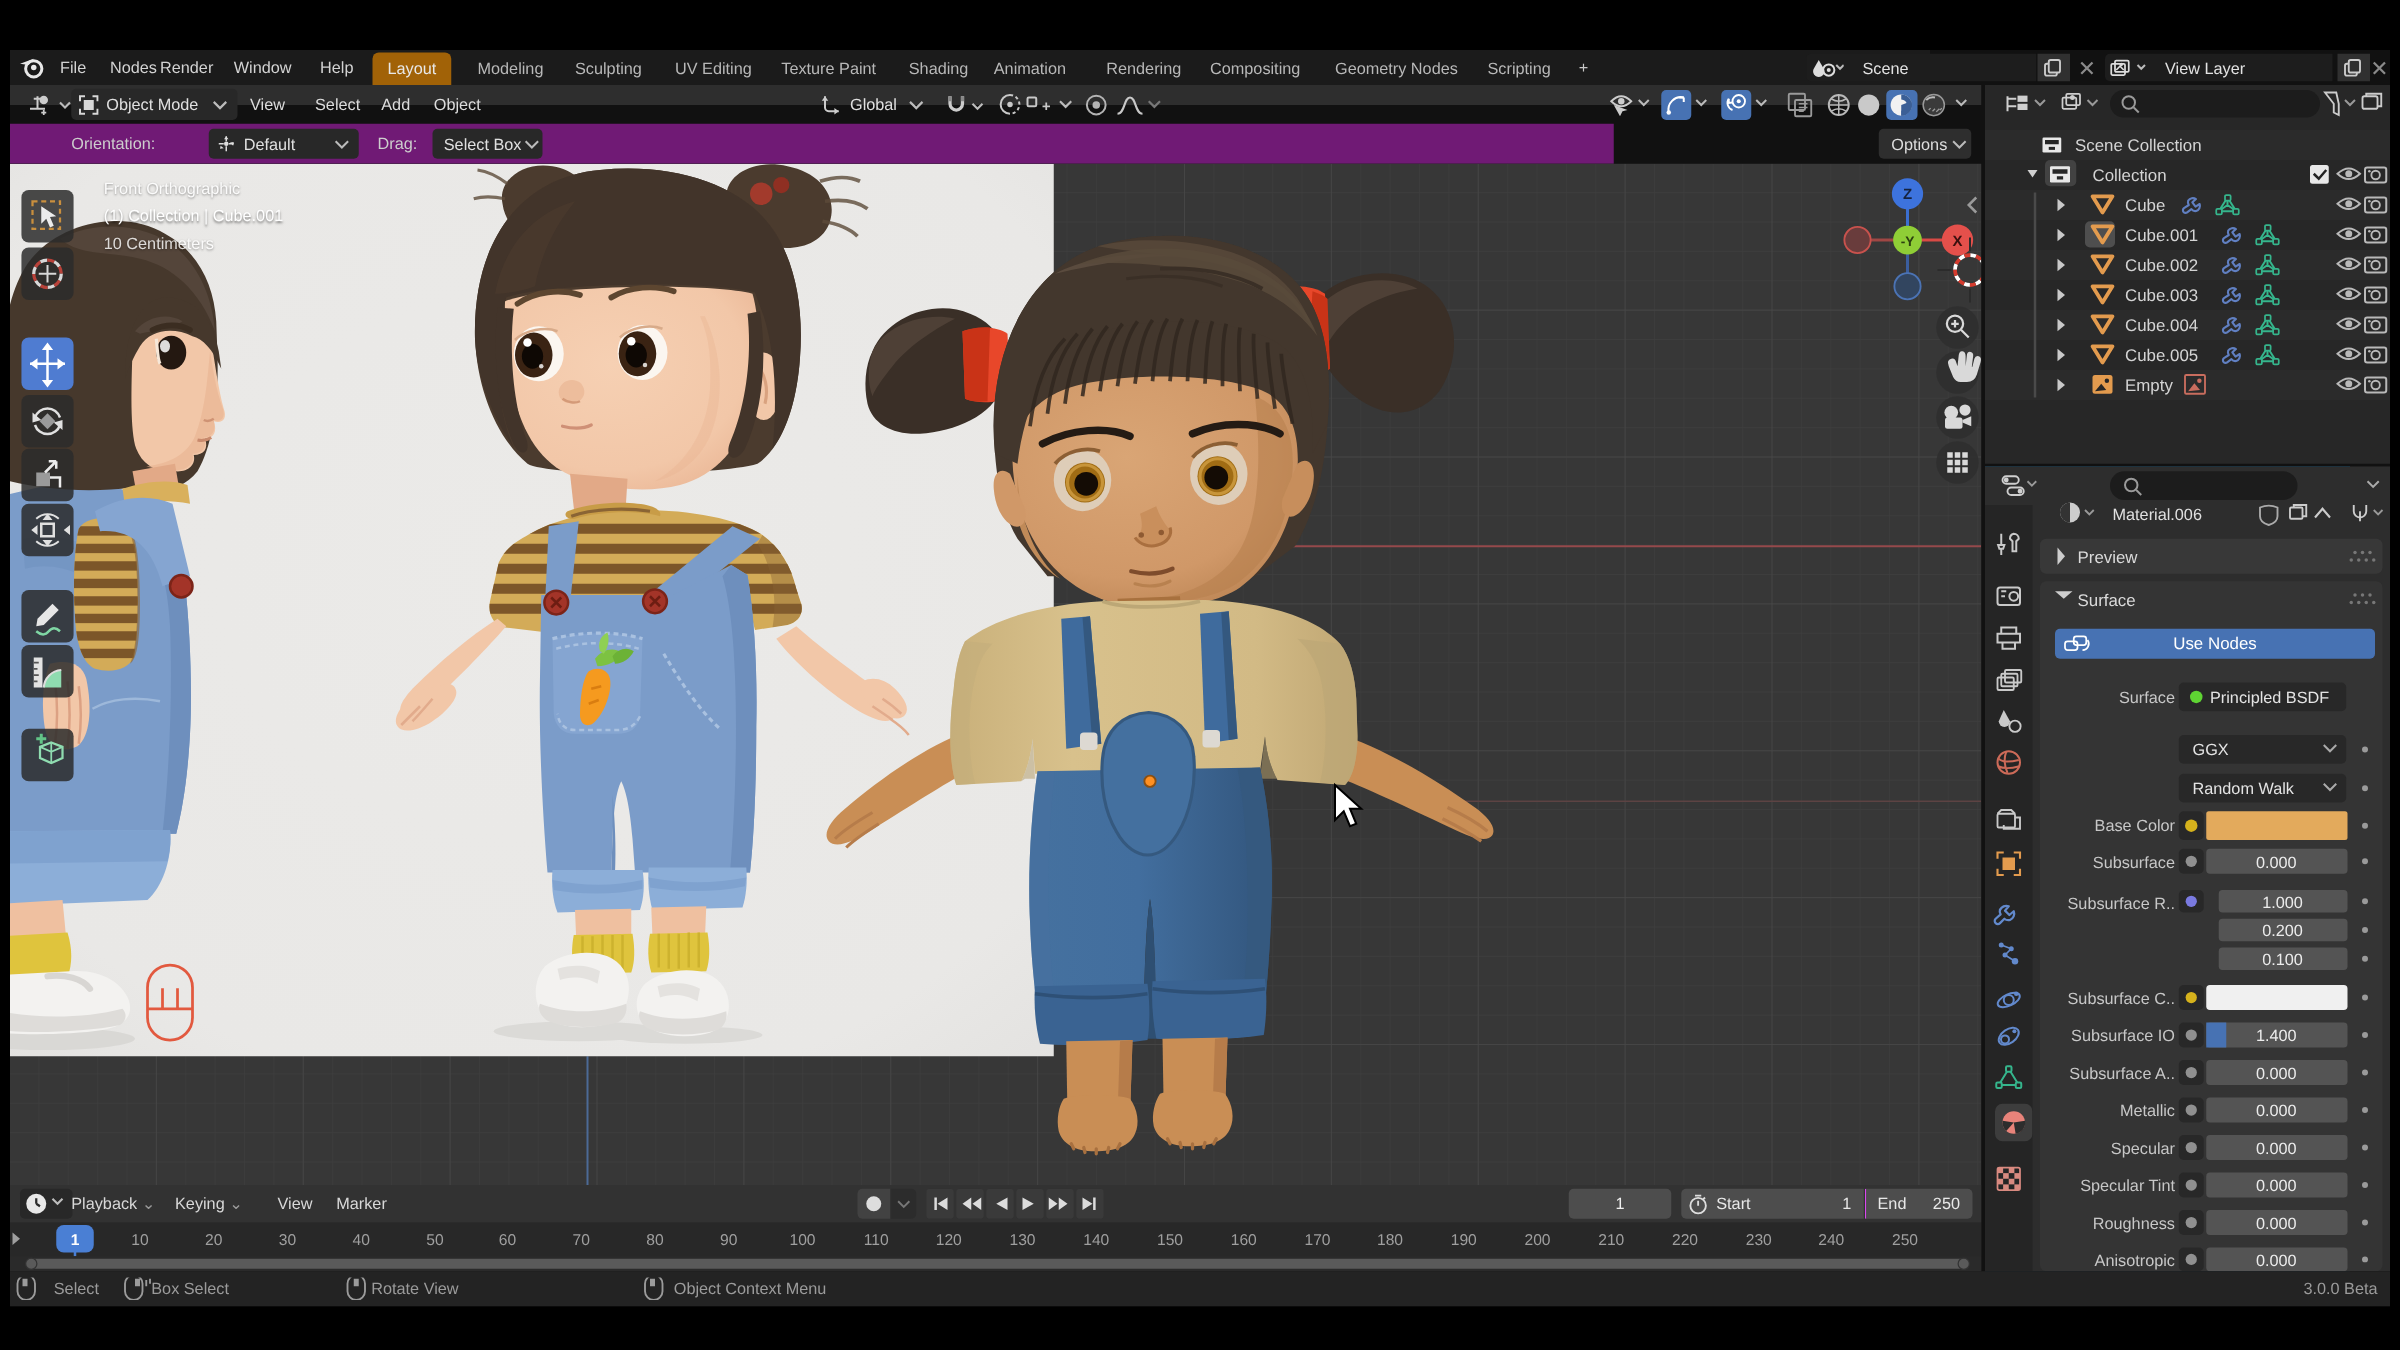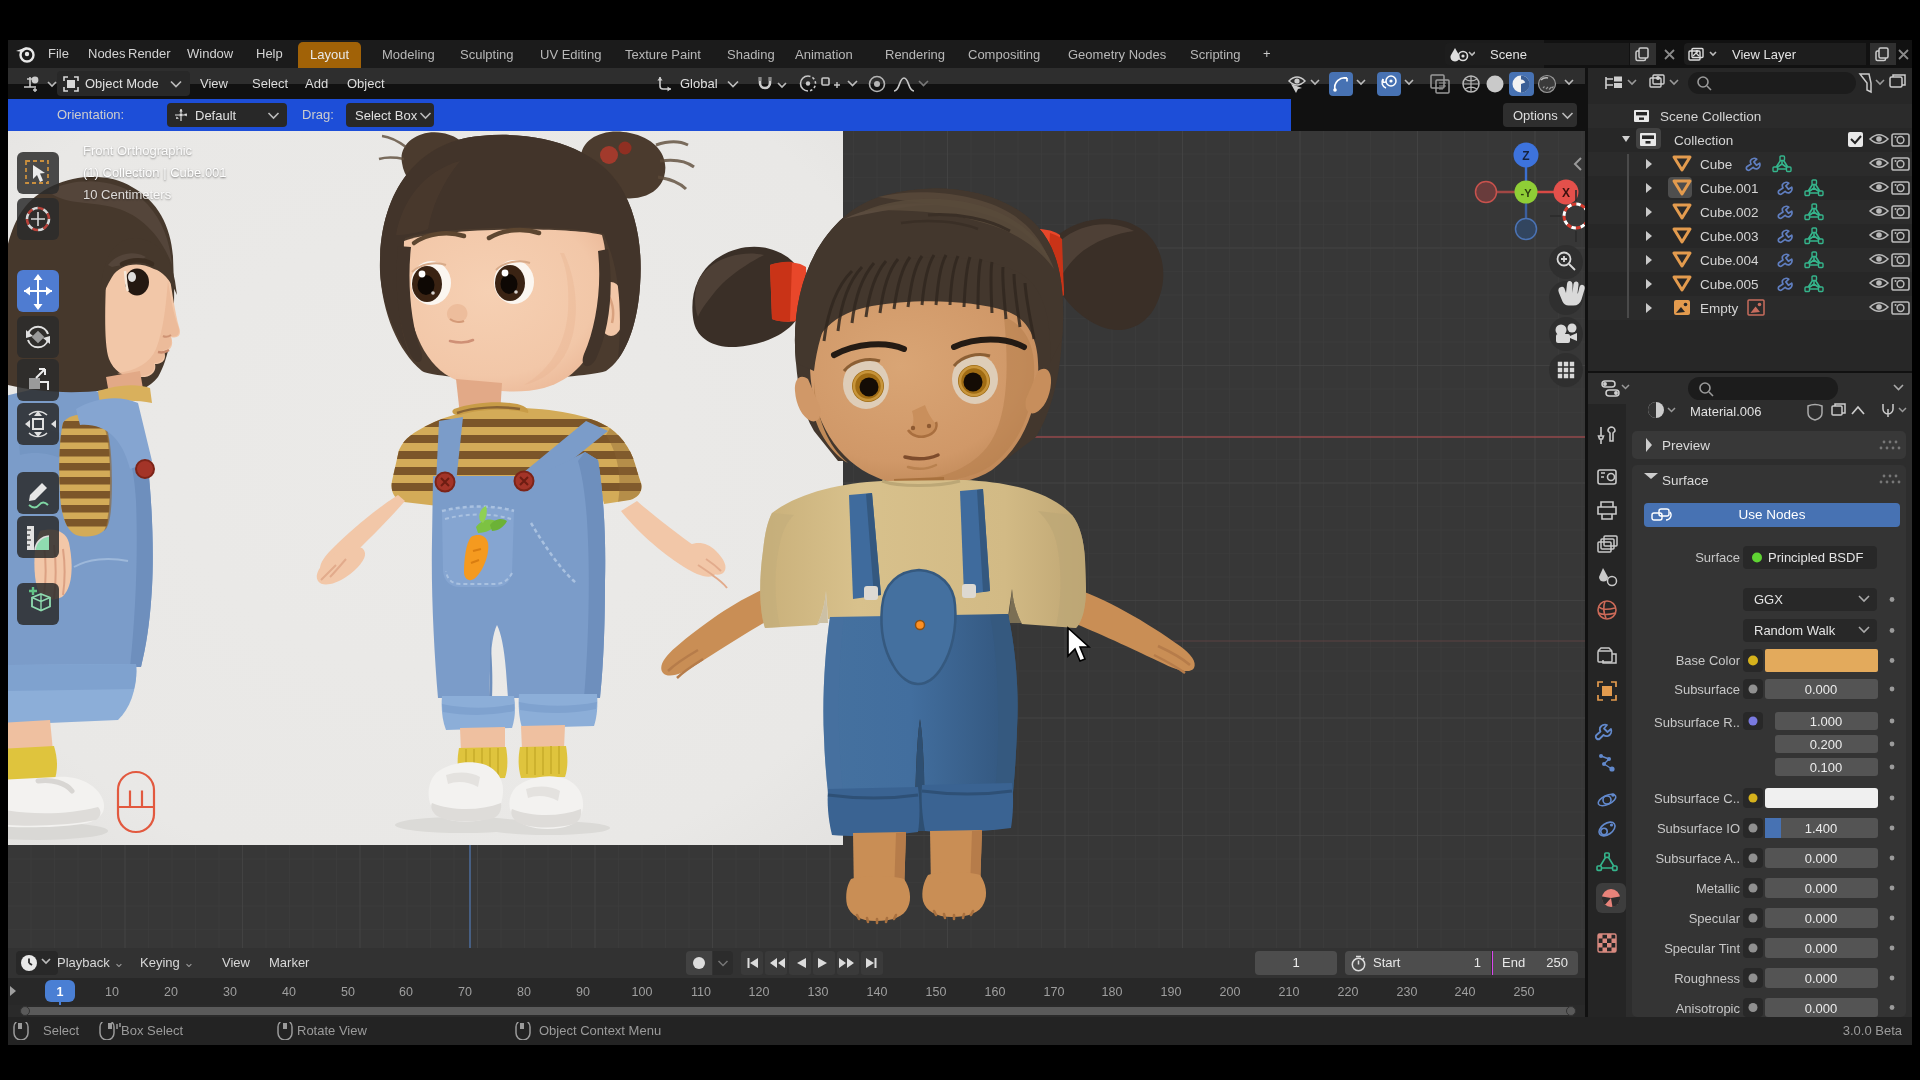--- a/index.html
+++ b/index.html
@@ -8,21 +8,21 @@
 #win{position:absolute;left:8px;top:40px;width:1904px;height:1005px;background:#111}
 
 #topbar{position:absolute;left:0;top:0;width:1536px;height:28px;background:#1b1b1b;color:#d3d3d3;font-size:13px}
 #topbar .menu{position:absolute;top:0;height:28px;line-height:28px}
 .wtab{position:absolute;top:2px;height:26px;line-height:26px;padding:0 12px;color:#b8b8b8;font-size:13px;border-radius:5px 5px 0 0}
 .wtab.active{background:#a16207;color:#e8e8e8}
 
 #vhead{position:absolute;left:0;top:28px;width:1577px;height:16px;background:#2e2e2e;color:#dcdcdc;font-size:13px}
 #vhead .mi{position:absolute;top:0;height:31px;line-height:31px}
 
-#tset{position:absolute;left:0;top:59px;width:1283px;height:32px;background:#1d4ed8;color:#cfcfcf;font-size:13px}
+#tset{position:absolute;left:0;top:59px;width:1283px;height:32px;background:#701a75;color:#cfcfcf;font-size:13px}
 
 #vp{position:absolute;left:0;top:91px;width:1577px;height:817px;background:#353535;overflow:hidden}
 #vpsvg{position:absolute;left:0;top:0}
 
 .ovtext{position:absolute;color:#e6e6e6;font-size:13px;text-shadow:0 1px 2px rgba(0,0,0,.5)}
 
 #tl{position:absolute;left:0;top:908px;width:1577px;height:69px;background:#2a2a2a}
 #tlhead{position:absolute;left:0;top:0;width:1577px;height:30px;background:#323232;color:#d8d8d8;font-size:13px}
 #tlruler{position:absolute;left:0;top:30px;width:1577px;height:27px;background:#282828;color:#9f9f9f;font-size:12px}
 #tlscroll{position:absolute;left:0;top:57px;width:1577px;height:12px;background:#2a2a2a}

